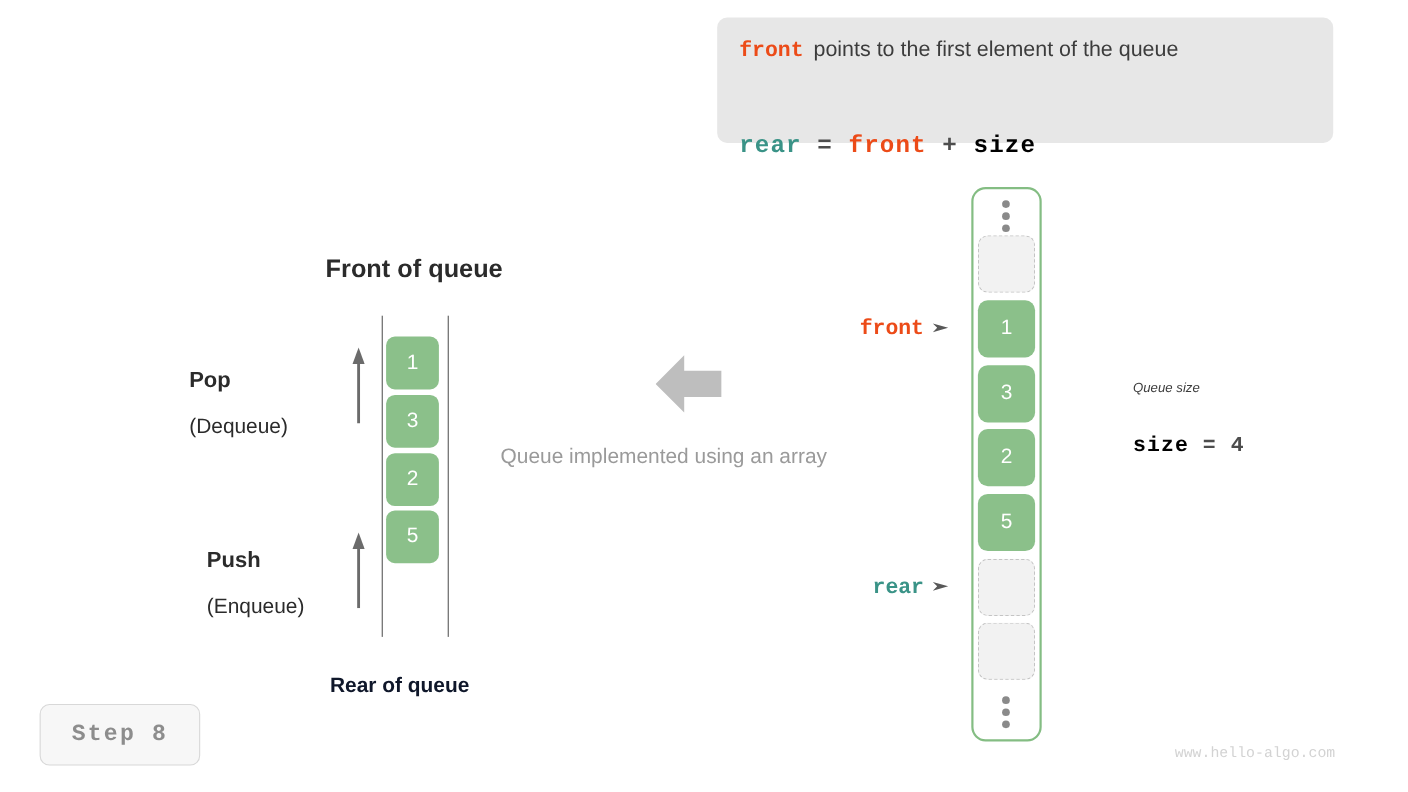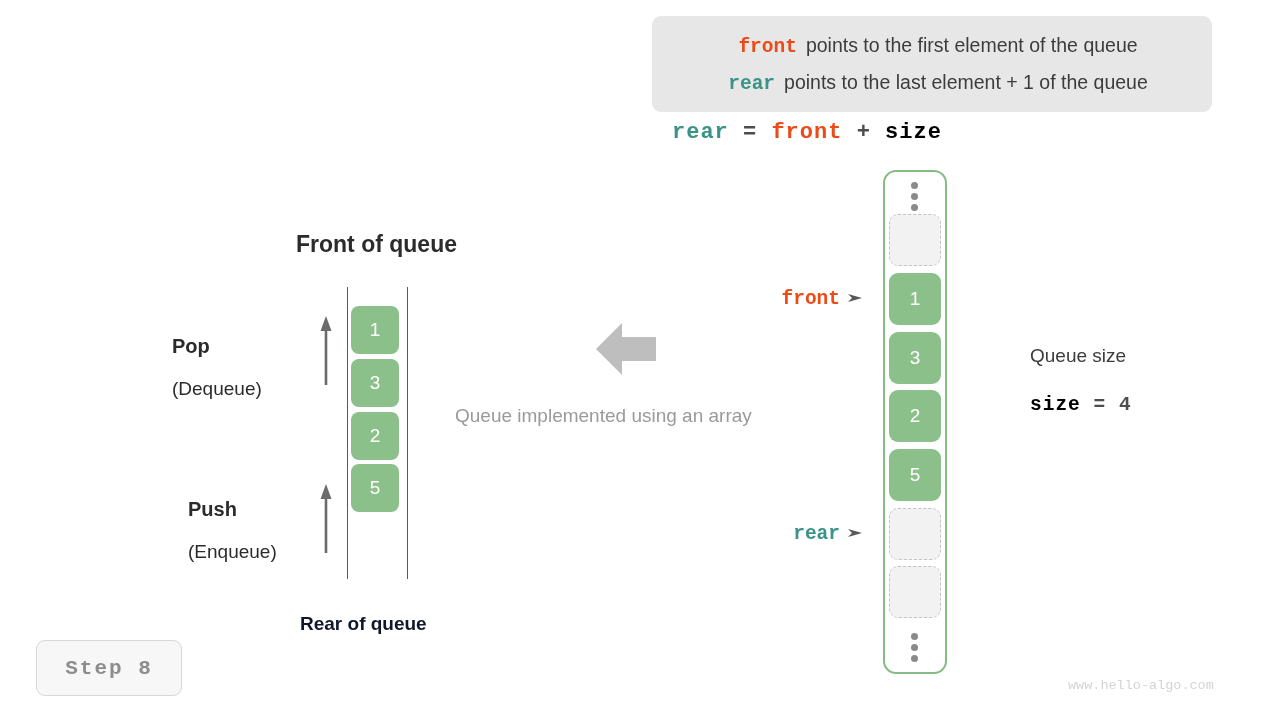--- a/index.html
+++ b/index.html
@@ -14,26 +14,25 @@
     font-family: "Liberation Sans", sans-serif;
     overflow: hidden;
   }
 
   
   #info-box {
     position: absolute;
     left: 652px;
     top: 16px;
     width: 560px;
-    height: 96px;
+    height: 114px;
     background: #e7e7e7;
     border-radius: 9px;
     box-sizing: border-box;
-    padding: 11px 20px 0 32px;
-    text-align: center;
+    padding: 11px 20px 0 20px;
   }
   .info-line {
     height: 37px;
     line-height: 37px;
     white-space: nowrap;
     font-size: 19.5px;
     color: #3c3c3c;
   }
   .info-kw {
     font-family: "Liberation Mono", monospace;
@@ -203,23 +202,24 @@
     height: 12px;
   }
   #front-ptr-arrow { left: 848px; top: 292px; }
   #rear-ptr-arrow  { left: 848px; top: 527px; }
 
   
   #size-title {
     position: absolute;
     left: 1030px;
     top: 345px;
-    font-size: 19px;
+    font-size: 12px;
     color: #3c3c3c;
     white-space: nowrap;
+    font-style: italic;
   }
   #size-expr {
     position: absolute;
     left: 1030px;
     top: 394px;
     font-family: "Liberation Mono", monospace;
     font-weight: bold;
     font-size: 19.5px;
     letter-spacing: 1px;
     white-space: nowrap;
@@ -257,23 +257,20 @@
     white-space: nowrap;
   }
 </style>
 </head>
 <body>
 
 <div id="info-box">
   <div class="info-line">
     <span class="info-kw kw-front">front</span><span>points to the first element of the queue</span>
   </div>
-  <div class="info-line">
-    <span class="info-kw kw-rear">rear</span><span>points to the last element + 1 of the queue</span>
-  </div>
 </div>
 
 <div id="formula">
   <span class="kw-rear">rear</span>
   <span class="op">=</span>
   <span class="kw-front">front</span>
   <span class="op">+</span>
   <span class="kw-size">size</span>
 </div>
 

